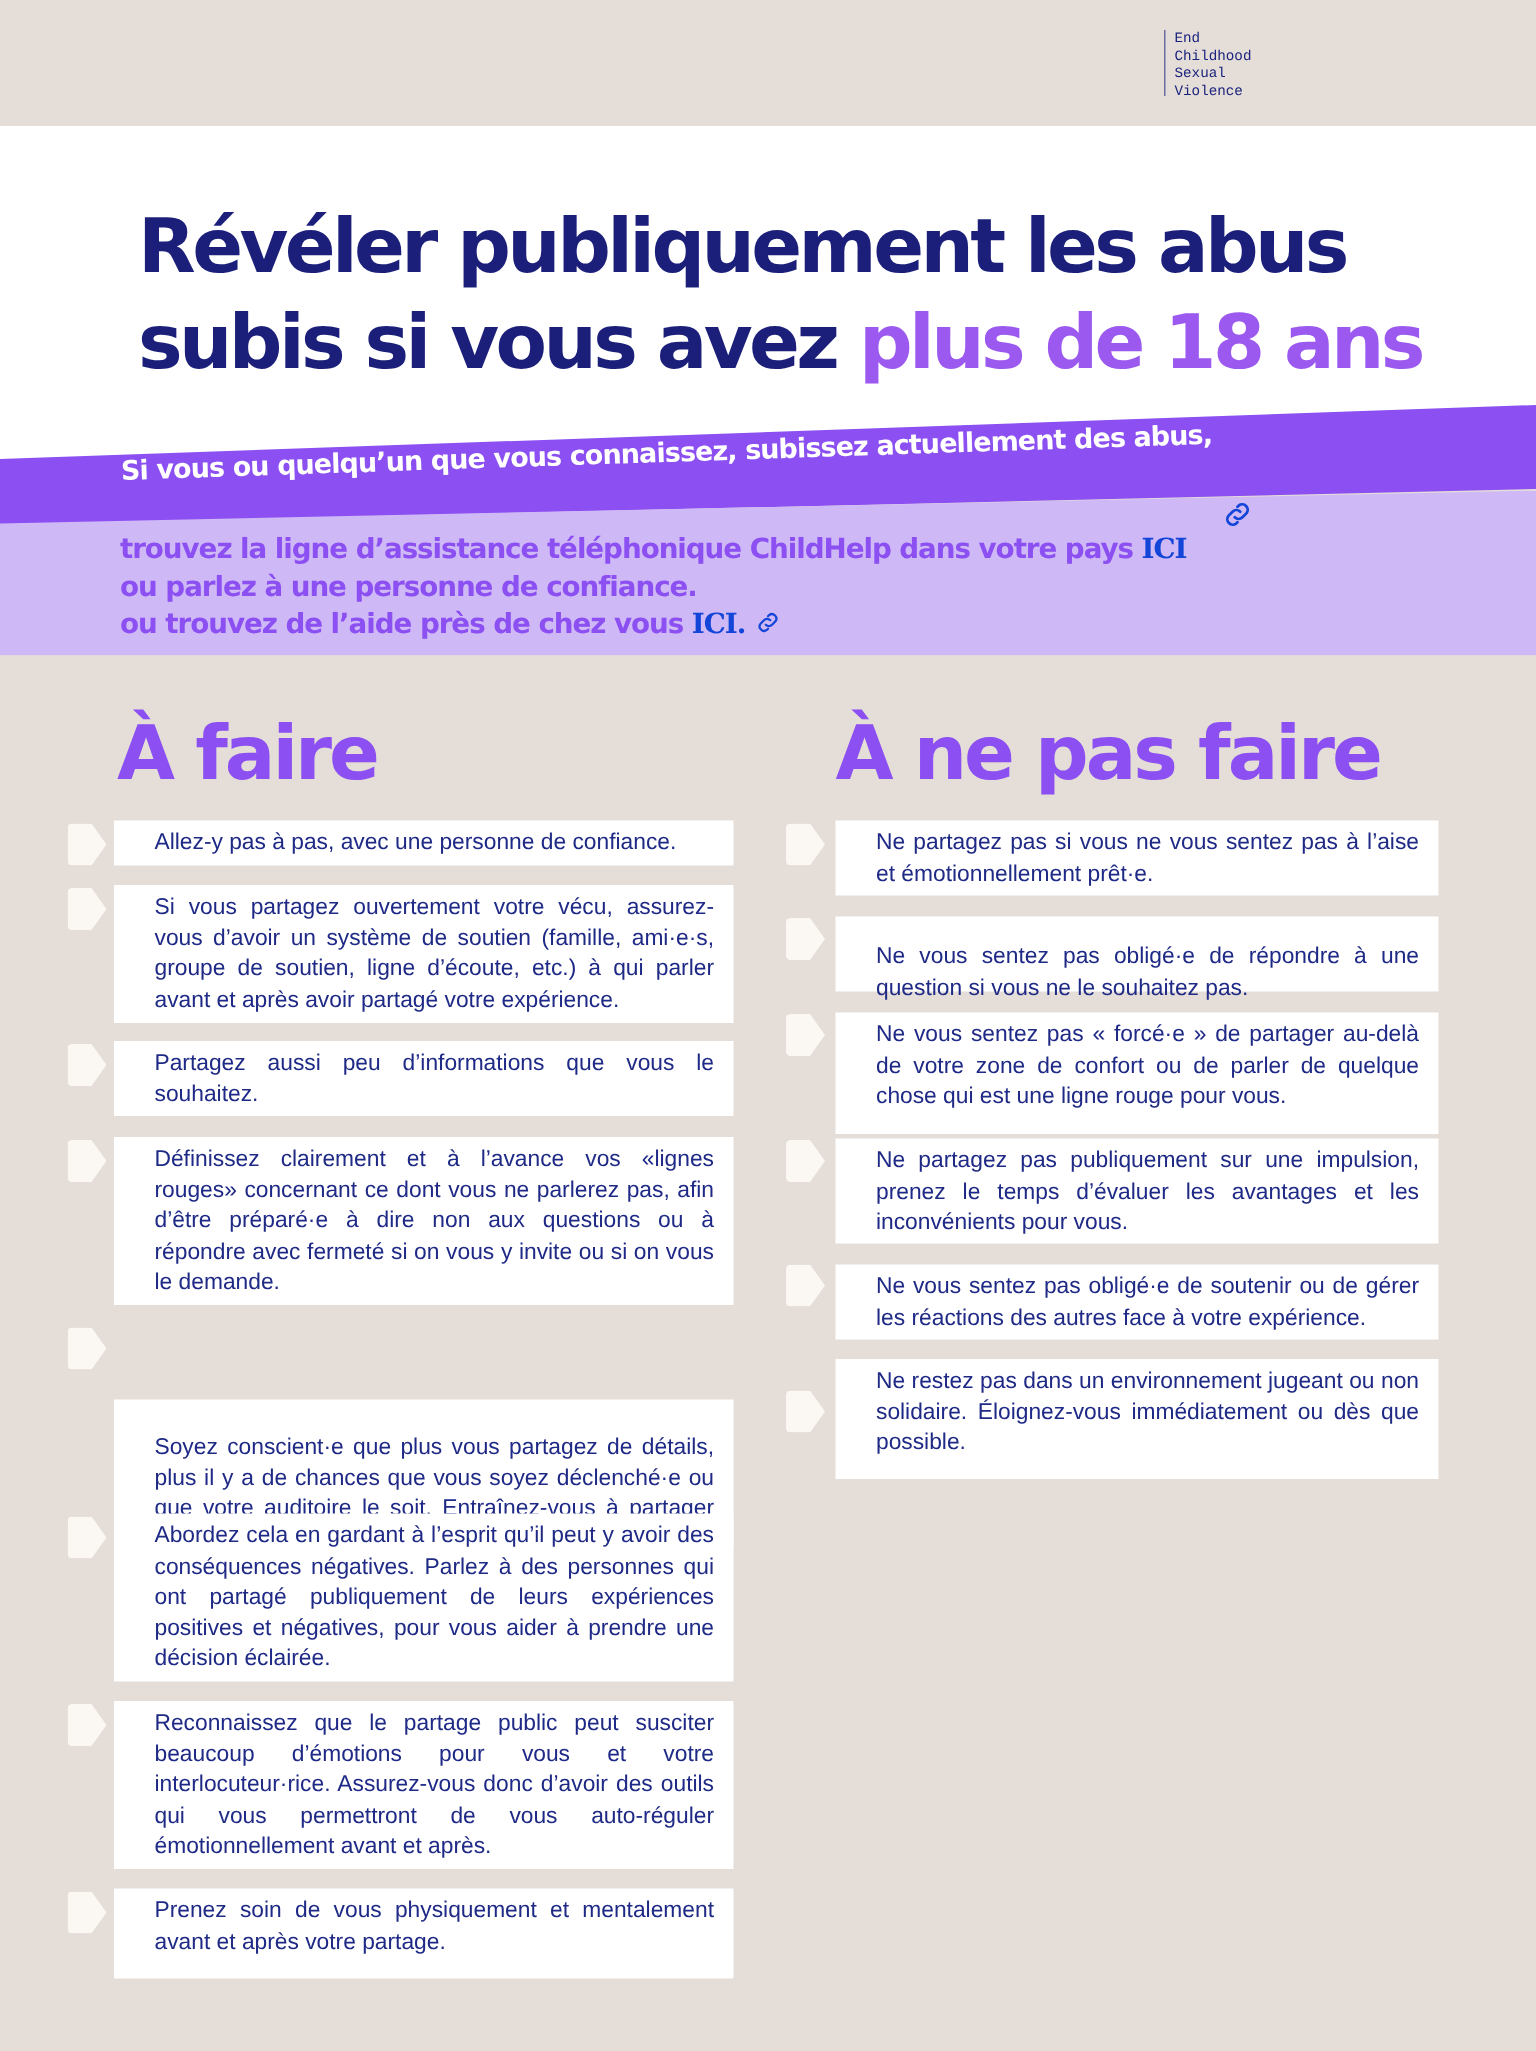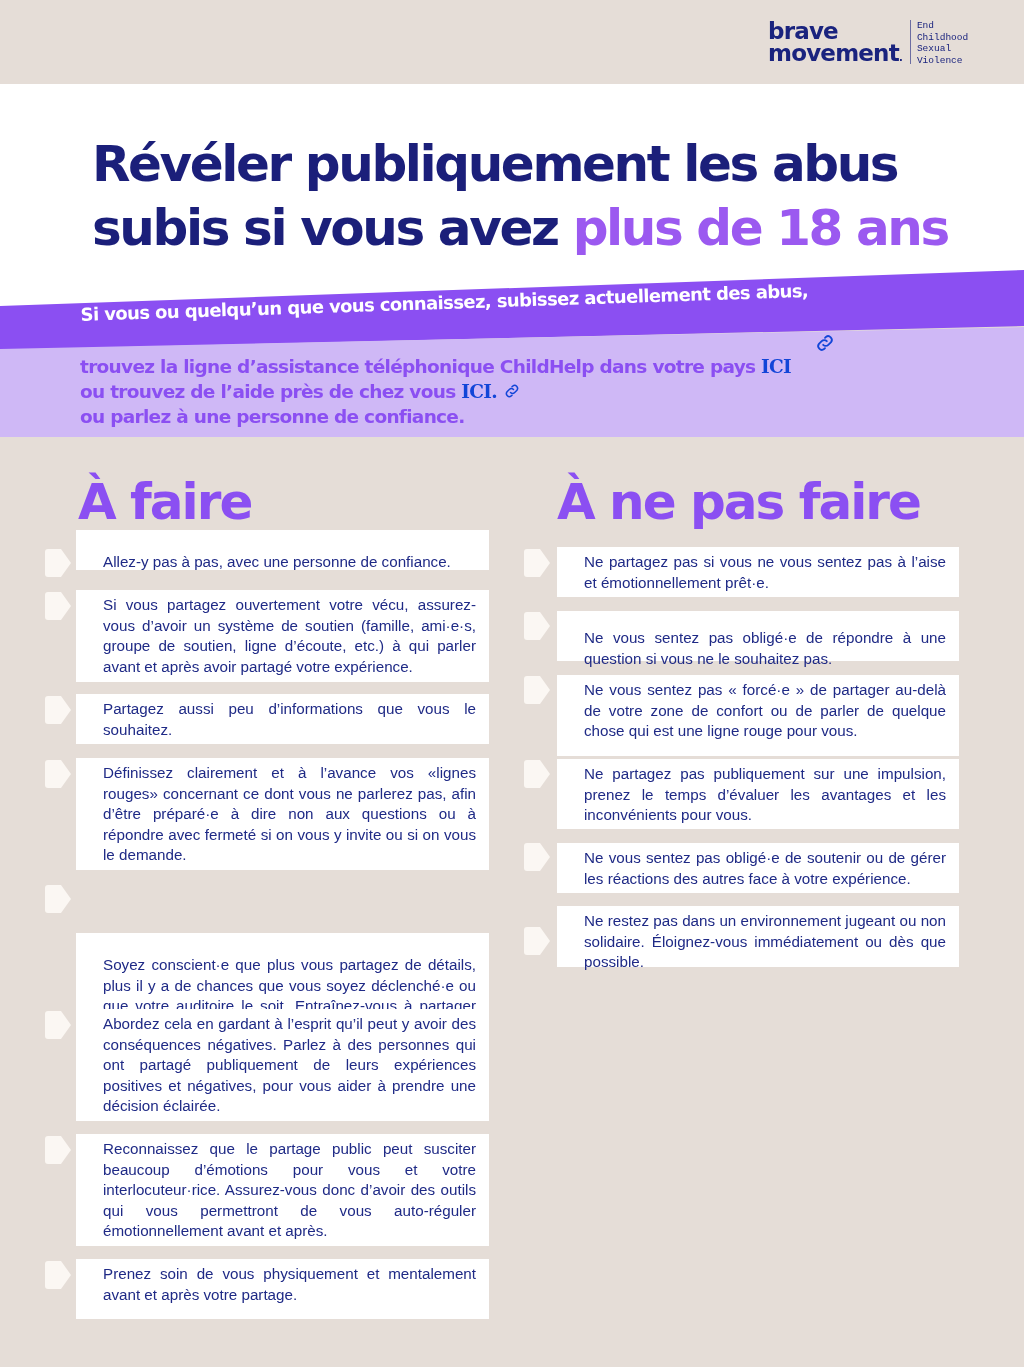--- a/index.html
+++ b/index.html
@@ -44,24 +44,20 @@
   .item.r { left: 557px; width: 402px; }
   .arrow { position: absolute; width: 26px; height: 28px; background: #fbf7f3; clip-path: polygon(0 0, 16px 0, 26px 14px, 16px 28px, 0 28px); border-radius: 3px; }
   .arrow.l { left: 45px; }
   .arrow.r { left: 524px; }
 </style>
 </head>
 <body>
 
 <div class="topbar"></div>
 <div class="logo">
-  <div class="logo-main">
-    <div>brave</div>
-    <div><span>movement</span><span class="dot">.</span></div>
-  </div>
   <div class="logo-sep"></div>
   <div class="logo-tag">
     <div>End</div>
     <div>Childhood</div>
     <div>Sexual</div>
     <div>Violence</div>
   </div>
 </div>
 
 <div class="title-panel"></div>
@@ -75,35 +71,35 @@
 
 <div class="help"></div>
 <svg class="link-icon-up" viewBox="0 0 24 24" fill="none" stroke="#1245d8" stroke-width="2" stroke-linecap="round">
   <path d="M10 14a4 4 0 0 0 5.6 0l3-3a4 4 0 0 0-5.6-5.6l-1 1"></path>
   <path d="M14 10a4 4 0 0 0-5.6 0l-3 3a4 4 0 0 0 5.6 5.6l1-1"></path>
 </svg>
 <div class="help-lines">
   <div>
     <span>trouvez la ligne d’assistance téléphonique ChildHelp dans votre pays </span><a class="ici">ICI</a>
   </div>
+  <div>ou parlez à une personne de confiance.</div>
   <div>
     <span>ou trouvez de l’aide près de chez vous </span><a class="ici">ICI.</a>
     <svg class="link-icon" viewBox="0 0 24 24" fill="none" stroke="#1245d8" stroke-width="2" stroke-linecap="round">
       <path d="M10 14a4 4 0 0 0 5.6 0l3-3a4 4 0 0 0-5.6-5.6l-1 1"></path>
       <path d="M14 10a4 4 0 0 0-5.6 0l-3 3a4 4 0 0 0 5.6 5.6l1-1"></path>
     </svg>
   </div>
-  <div>ou parlez à une personne de confiance.</div>
 </div>
 
 <h2 class="col-title left">À faire</h2>
 <h2 class="col-title right">À ne pas faire</h2>
 
 <div class="arrow l" style="top:549px"></div>
-<div class="item l" style="top:530px;height:40px;padding-top:22px">Allez-y pas à pas, avec une personne de confiance.</div>
+<div class="item l" style="top:547px;height:30px;padding-top:5px">Allez-y pas à pas, avec une personne de confiance.</div>
 
 <div class="arrow l" style="top:592px"></div>
 <div class="item l" style="top:590px;height:92px;padding-top:5px">Si vous partagez ouvertement votre vécu, assurez-vous d’avoir un système de soutien (famille, ami·e·s, groupe de soutien, ligne d’écoute, etc.) à qui parler avant et après avoir partagé votre expérience.</div>
 
 <div class="arrow l" style="top:696px"></div>
 <div class="item l" style="top:694px;height:50px;padding-top:5px">Partagez aussi peu d’informations que vous le souhaitez.</div>
 
 <div class="arrow l" style="top:760px"></div>
 <div class="item l" style="top:758px;height:112px;padding-top:5px">Définissez clairement et à l’avance vos «lignes rouges» concernant ce dont vous ne parlerez pas, afin d’être préparé·e à dire non aux questions ou à répondre avec fermeté si on vous y invite ou si on vous le demande.</div>
 
@@ -128,13 +124,13 @@
 <div class="arrow r" style="top:676px"></div>
 <div class="item r" style="top:675px;height:81px;padding-top:5px">Ne vous sentez pas « forcé·e » de partager au-delà de votre zone de confort ou de parler de quelque chose qui est une ligne rouge pour vous.</div>
 
 <div class="arrow r" style="top:760px"></div>
 <div class="item r" style="top:759px;height:70px;padding-top:5px">Ne partagez pas publiquement sur une impulsion, prenez le temps d’évaluer les avantages et les inconvénients pour vous.</div>
 
 <div class="arrow r" style="top:843px"></div>
 <div class="item r" style="top:843px;height:50px;padding-top:5px">Ne vous sentez pas obligé·e de soutenir ou de gérer les réactions des autres face à votre expérience.</div>
 
 <div class="arrow r" style="top:927px"></div>
-<div class="item r" style="top:906px;height:61px;padding-top:5px">Ne restez pas dans un environnement jugeant ou non solidaire. Éloignez-vous immédiatement ou dès que possible.</div>
+<div class="item r" style="top:906px;height:80px;padding-top:5px">Ne restez pas dans un environnement jugeant ou non solidaire. Éloignez-vous immédiatement ou dès que possible.</div>
 
 </body></html>

